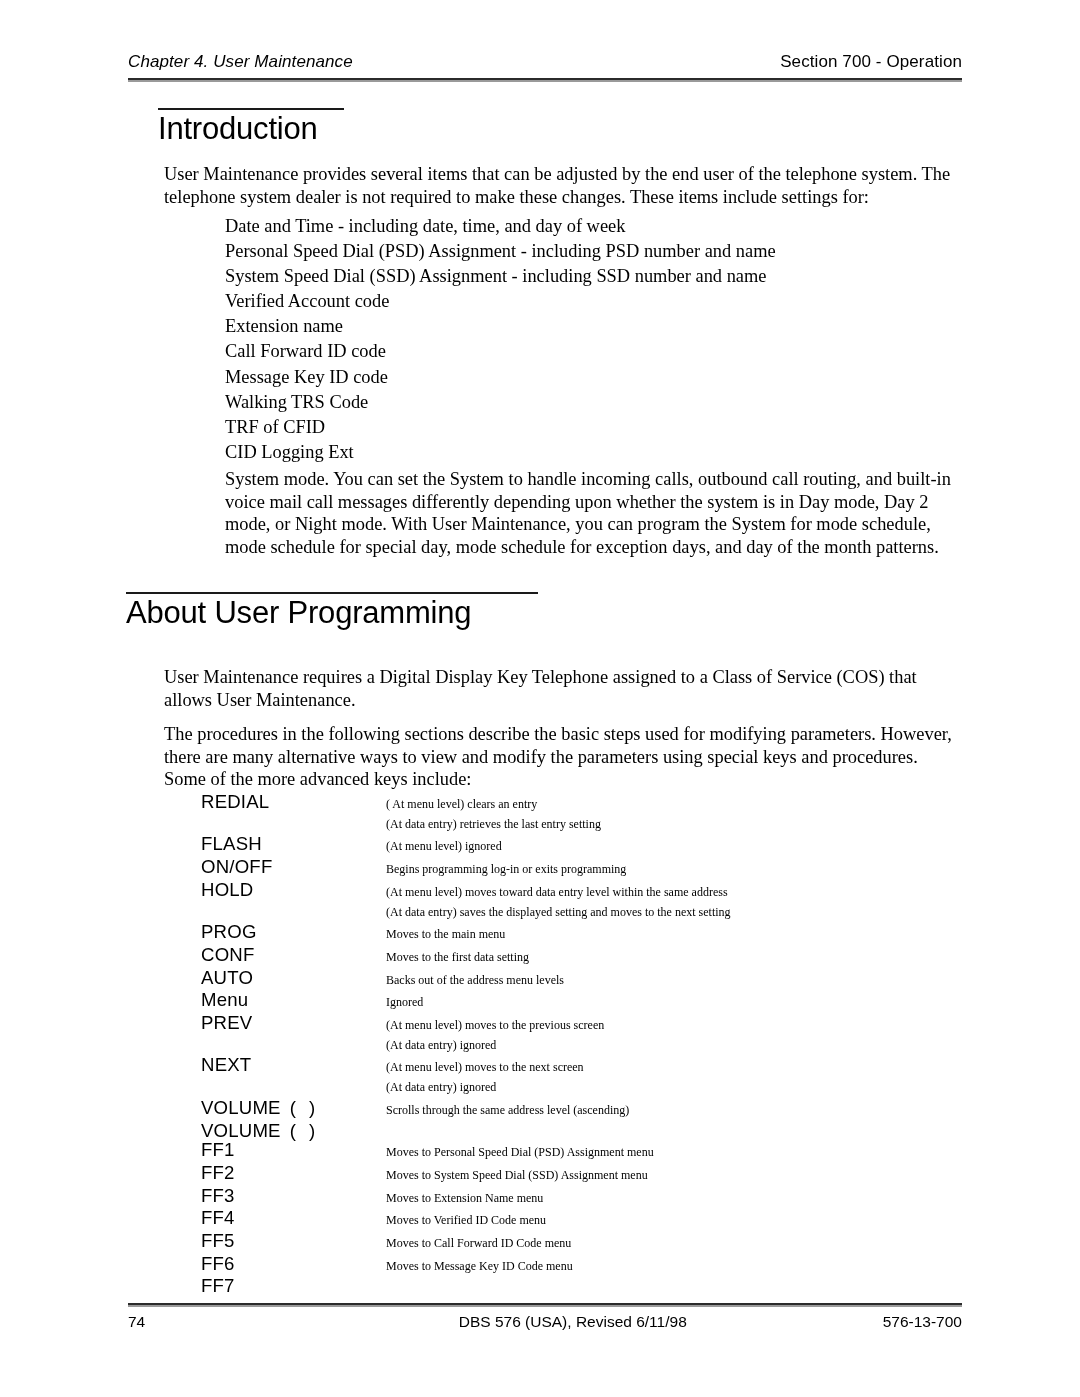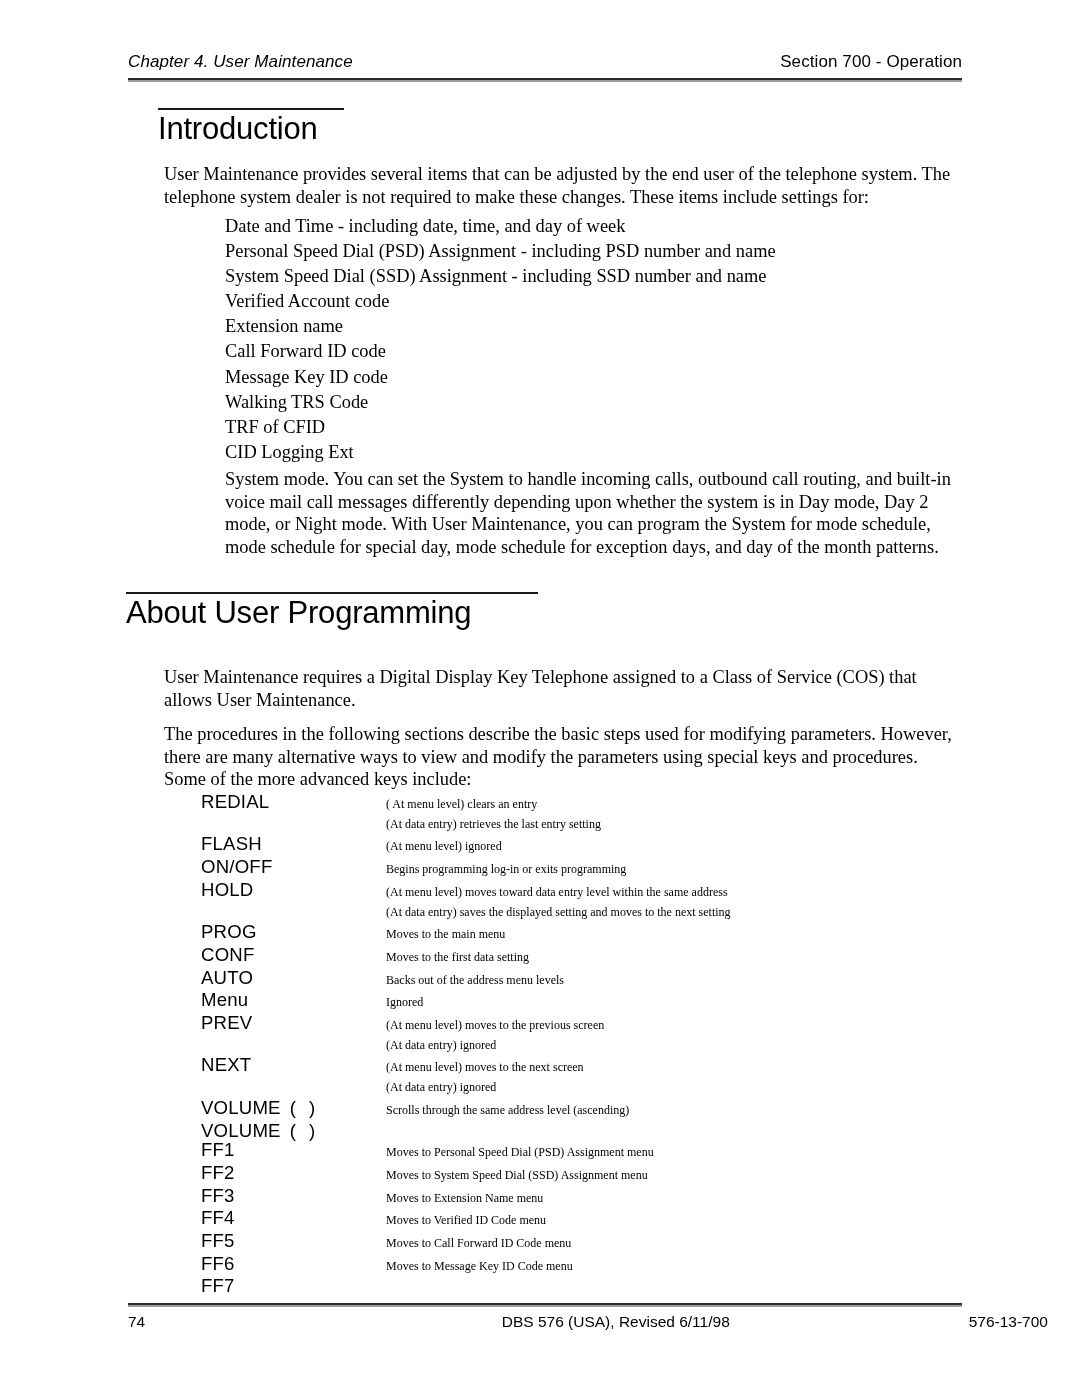--- a/index.html
+++ b/index.html
@@ -139,21 +139,20 @@
   }
   .run-foot {
     position: absolute;
     left: 128px;
     top: 1313px;
     width: 834px;
     font-family: "Liberation Sans", "DejaVu Sans", sans-serif;
     font-size: 15.5px;
     display: flex;
     align-items: baseline;
-    gap: 43px;
   }
   .run-foot .fl { flex: 0 0 33%; text-align: left; }
   .run-foot .fc { flex: 0 0 34%; text-align: right; }
   .run-foot .fr { flex: 0 0 33%; text-align: right; }
 </style>
 </head>
 <body>
 
 <div class="page">
 

